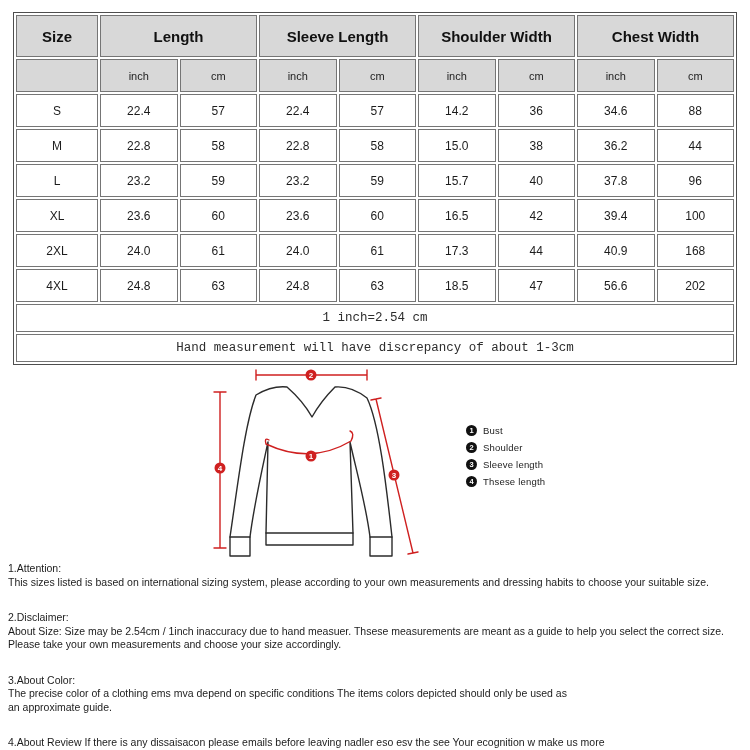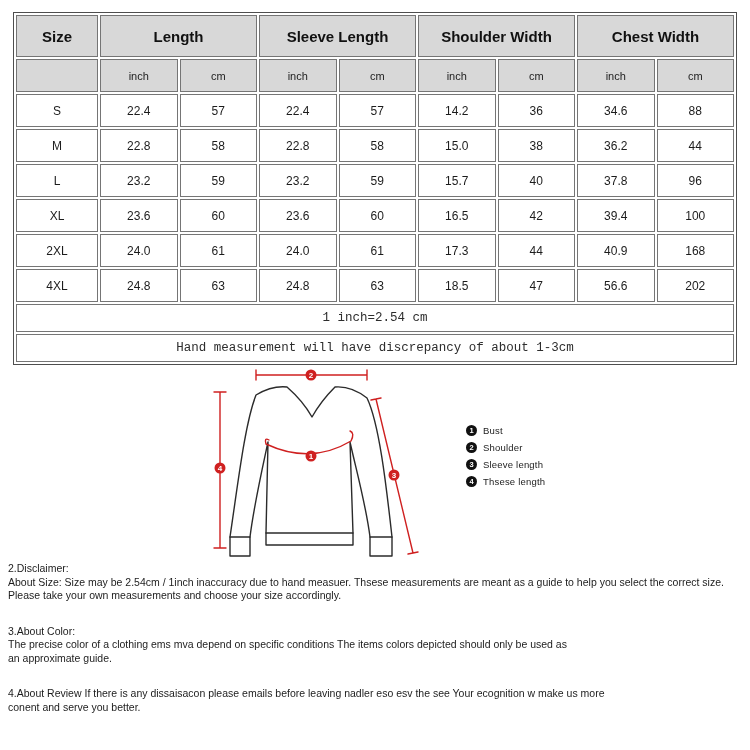--- a/index.html
+++ b/index.html
@@ -232,20 +232,24 @@
         </div>
         <div class="legend-item">
           <span class="legend-dot">4</span>
           <span class="legend-label">Thsese length</span>
         </div>
       </div>
   </div>
 
   <div class="notes">
       <div class="note">
+        <div class="note-title">1.Attention:</div>
+        <div class="note-body">This sizes listed is based on international sizing system, please according to your own measurements and dressing habits to choose your suitable size.</div>
+      </div>
+      <div class="note">
         <div class="note-title">2.Disclaimer:</div>
         <div class="note-body">About Size: Size may be 2.54cm / 1inch inaccuracy due to hand measuer. Thsese measurements are meant as a guide to help you select the correct size.
 Please take your own measurements and choose your size accordingly.</div>
       </div>
       <div class="note">
         <div class="note-title">3.About Color:</div>
         <div class="note-body">The precise color of a clothing ems mva depend on specific conditions The items colors depicted should only be used as
 an approximate guide.</div>
       </div>
       <div class="note">

